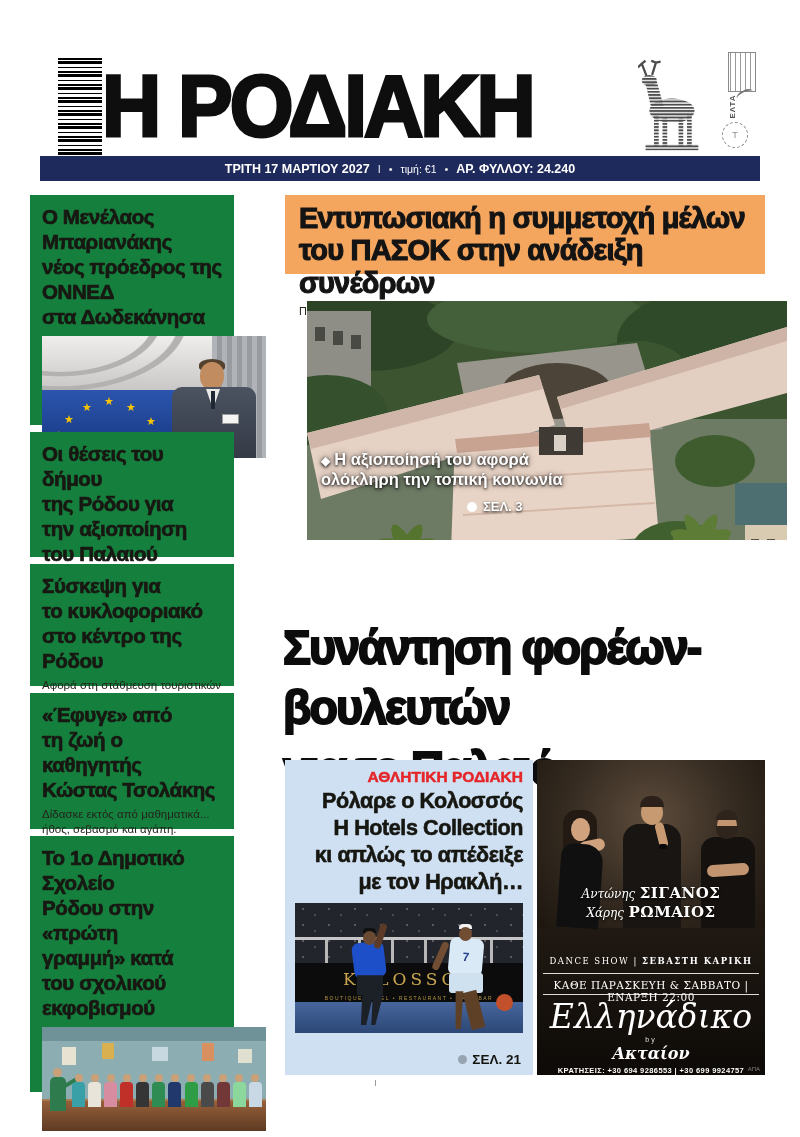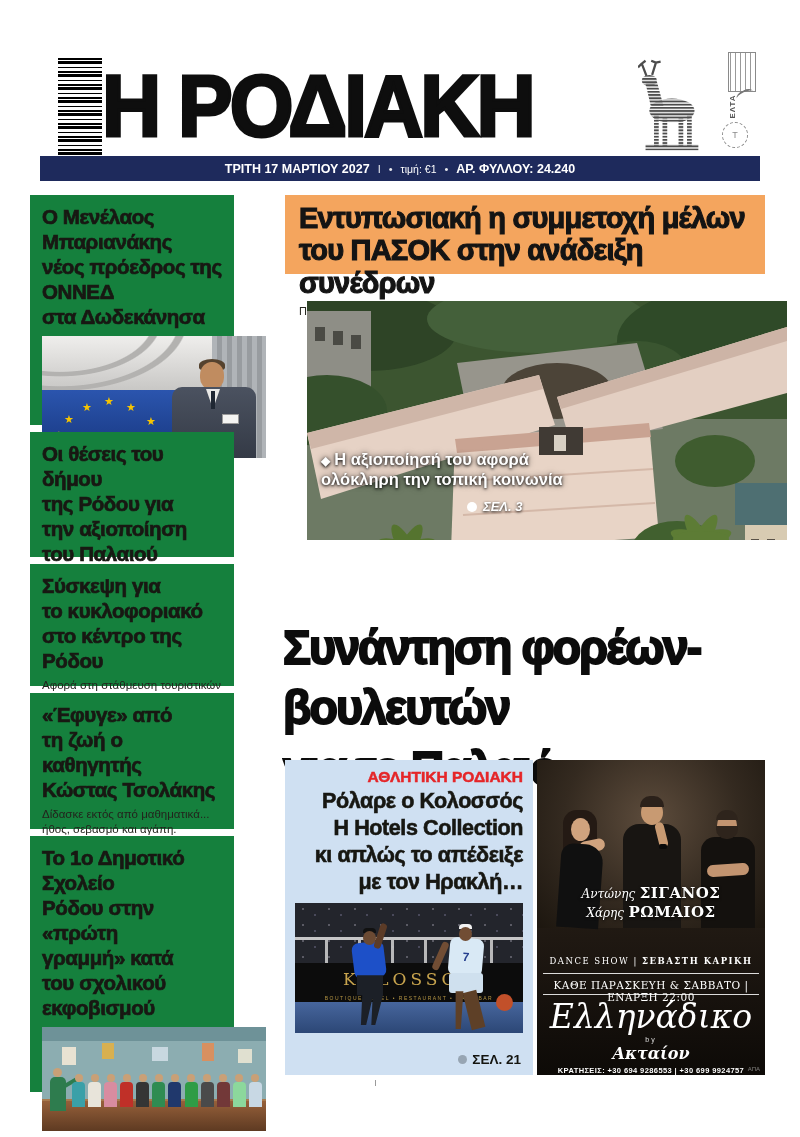--- a/index.html
+++ b/index.html
@@ -98,21 +98,21 @@
   #orange .pageref{margin-top:0;font-size:13px;}
   #orange .dot{background:#8b99ad;}
 
   
   #mainphoto{position:absolute;left:285px;top:301px;width:480px;height:239px;overflow:hidden;margin-left:22px;}
   #mainphoto svg{display:block;}
   .cap{position:absolute;left:14px;bottom:50px;color:#fff;font-weight:bold;font-size:16.5px;
     line-height:1.25;text-shadow:0 1px 3px rgba(0,0,0,.95),0 0 6px rgba(0,0,0,.6);}
   .cap .dia{font-size:12px;margin-right:4px;}
   .cap-page{position:absolute;left:160px;bottom:26px;display:flex;align-items:center;gap:6px;
-    color:#fff;font-weight:bold;font-size:13px;text-shadow:0 1px 3px rgba(0,0,0,.95);font-style:italic;}
+    color:#fff;font-weight:bold;font-size:13px;text-shadow:0 1px 3px rgba(0,0,0,.95);}
   .cap-page .dot{width:10px;height:10px;border-radius:50%;background:#fff;display:inline-block;}
 
   
   #mainhead{position:absolute;left:283px;top:618px;width:500px;font-size:48px;font-weight:bold;
     line-height:1.26;letter-spacing:-2px;color:#0c0c0c;-webkit-text-stroke:2px #0c0c0c;
     transform:scaleX(.97);transform-origin:left top;}
 
   
   #sports{position:absolute;left:285px;top:760px;width:248px;height:315px;background:#cfe0f2;
     box-sizing:border-box;padding:8px 10px;}

